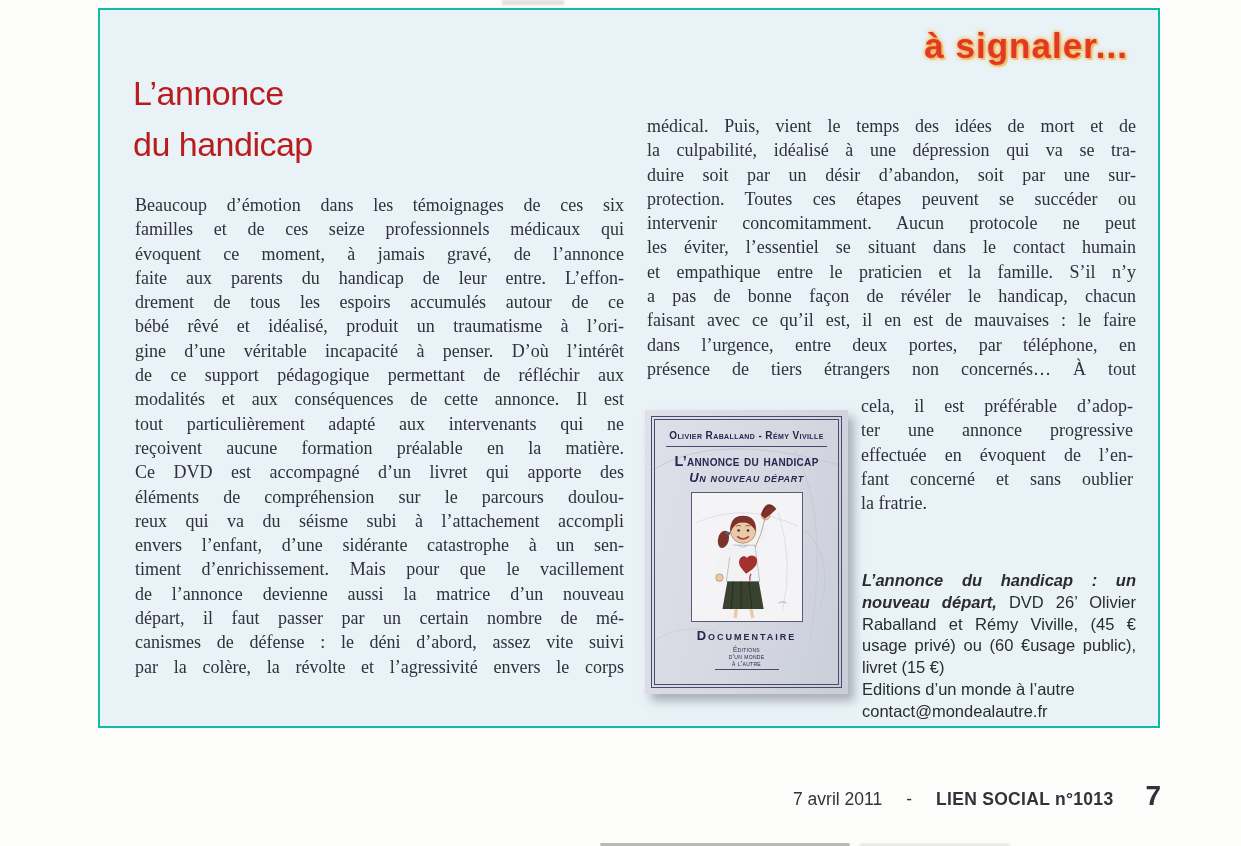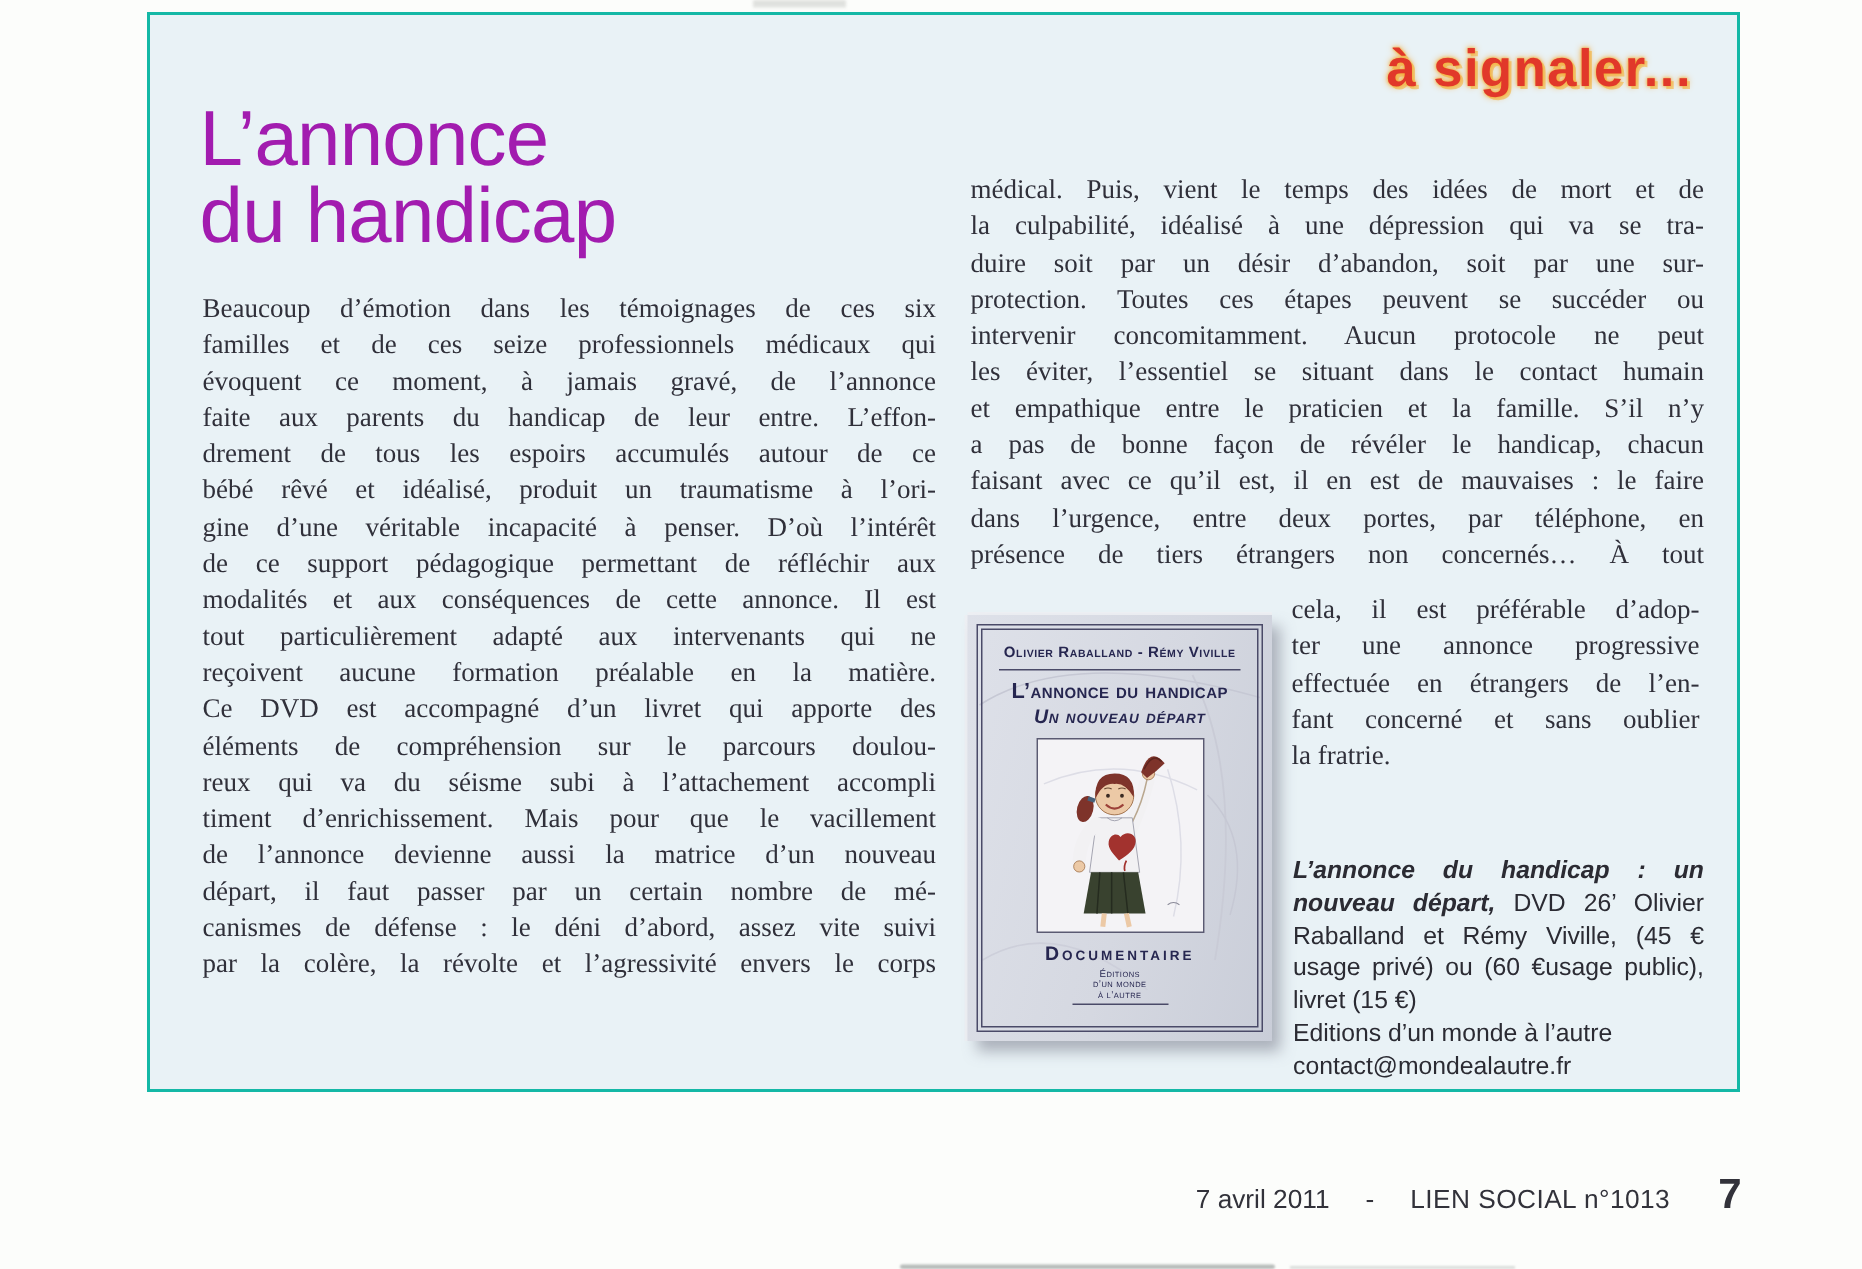--- a/index.html
+++ b/index.html
@@ -23,23 +23,23 @@
   .signaler {
     position:absolute; top:16px; right:30px;
     font-size:35px; font-weight:bold; letter-spacing:1px;
     color:#e1382a;
     text-shadow:0 0 2px #f6b02c, 0 0 5px #f2a73a, 2px 2px 0 rgba(246,176,44,.55);
   }
 
   
   .title {
     position:absolute; left:33px; top:58px;
-    font-size:52px; line-height:51px; font-weight:normal;
+    font-size:34px; line-height:51px; font-weight:normal;
     letter-spacing:-0.5px;
-    color:#a21caf;
+    color:#b91c1c;
   }
 
   
   .col { position:absolute; }
   .col-left  { left:35px;  top:183px; width:489px; }
   .col-right { left:547px; top:104px; width:489px; }
   .wrap-lines{ left:761px; top:384px; width:272px; }
   .bodyline {
     font-family:"Liberation Serif", serif;
     font-size:18px; line-height:24.3px;
@@ -81,21 +81,21 @@
   }
   .caption p { text-align:justify; }
   .caption-title { font-weight:bold; font-style:italic; }
 
   
   .footer {
     position:absolute; top:780px; right:80px;
     display:flex; align-items:baseline; gap:24px;
     font-size:17.5px; color:#32323a;
   }
-  .footer .mag { font-weight:normal; letter-spacing:.3px;text-align:center; }
+  .footer .mag { font-weight:bold; letter-spacing:.3px;text-align:center; }
   .footer .pagenum { font-size:28px; font-weight:bold; margin-left:8px; }
 
   
   .artifact-bottom { position:absolute; left:600px; top:843px; width:250px; height:3px;
     background:#7f8784; opacity:.55; border-radius:2px; filter:blur(.6px); }
   .artifact-bottom2 { position:absolute; left:860px; top:844px; width:150px; height:2px;
     background:#b9bfbc; opacity:.5; filter:blur(.8px); }
   .artifact-top { position:absolute; left:502px; top:0; width:62px; height:5px;
     background:#c9cbc7; opacity:.55; filter:blur(1px); }
 </style>
@@ -116,20 +116,21 @@
       <div class="bodyline">drement de tous les espoirs accumulés autour de ce</div>
       <div class="bodyline">bébé rêvé et idéalisé, produit un traumatisme à l’ori-</div>
       <div class="bodyline">gine d’une véritable incapacité à penser. D’où l’intérêt</div>
       <div class="bodyline">de ce support pédagogique permettant de réfléchir aux</div>
       <div class="bodyline">modalités et aux conséquences de cette annonce. Il est</div>
       <div class="bodyline">tout particulièrement adapté aux intervenants qui ne</div>
       <div class="bodyline">reçoivent aucune formation préalable en la matière.</div>
       <div class="bodyline">Ce DVD est accompagné d’un livret qui apporte des</div>
       <div class="bodyline">éléments de compréhension sur le parcours doulou-</div>
       <div class="bodyline">reux qui va du séisme subi à l’attachement accompli</div>
+      <div class="bodyline">envers l’enfant, d’une sidérante catastrophe à un sen-</div>
       <div class="bodyline">timent d’enrichissement. Mais pour que le vacillement</div>
       <div class="bodyline">de l’annonce devienne aussi la matrice d’un nouveau</div>
       <div class="bodyline">départ, il faut passer par un certain nombre de mé-</div>
       <div class="bodyline">canismes de défense : le déni d’abord, assez vite suivi</div>
       <div class="bodyline">par la colère, la révolte et l’agressivité envers le corps</div>
     </div>
 
   <div class="col col-right">
       <div class="bodyline">médical. Puis, vient le temps des idées de mort et de</div>
       <div class="bodyline">la culpabilité, idéalisé à une dépression qui va se tra-</div>
@@ -140,21 +141,21 @@
       <div class="bodyline">et empathique entre le praticien et la famille. S’il n’y</div>
       <div class="bodyline">a pas de bonne façon de révéler le handicap, chacun</div>
       <div class="bodyline">faisant avec ce qu’il est, il en est de mauvaises : le faire</div>
       <div class="bodyline">dans l’urgence, entre deux portes, par téléphone, en</div>
       <div class="bodyline">présence de tiers étrangers non concernés… À tout</div>
     </div>
 
   <div class="col wrap-lines">
       <div class="bodyline">cela, il est préférable d’adop-</div>
       <div class="bodyline">ter une annonce progressive</div>
-      <div class="bodyline">effectuée en étrangers de l’en-</div>
+      <div class="bodyline">effectuée en évoquent de l’en-</div>
       <div class="bodyline">fant concerné et sans oublier</div>
       <div class="bodyline">la fratrie.</div>
     </div>
 
   <div class="dvd">
     <svg class="dvd-sketch" viewBox="0 0 203 284" preserveAspectRatio="none">
       <path d="M8,60 Q70,20 195,55" stroke="#c6c8d4" fill="none" stroke-width="1"></path>
       <path d="M150,40 Q185,110 165,230" stroke="#c9cbd6" fill="none" stroke-width="1.2"></path>
       <path d="M10,230 Q60,200 120,250" stroke="#cdcfda" fill="none" stroke-width="1"></path>
       <path d="M160,120 Q190,150 175,200" stroke="#c6c8d4" fill="none" stroke-width="1"></path>

